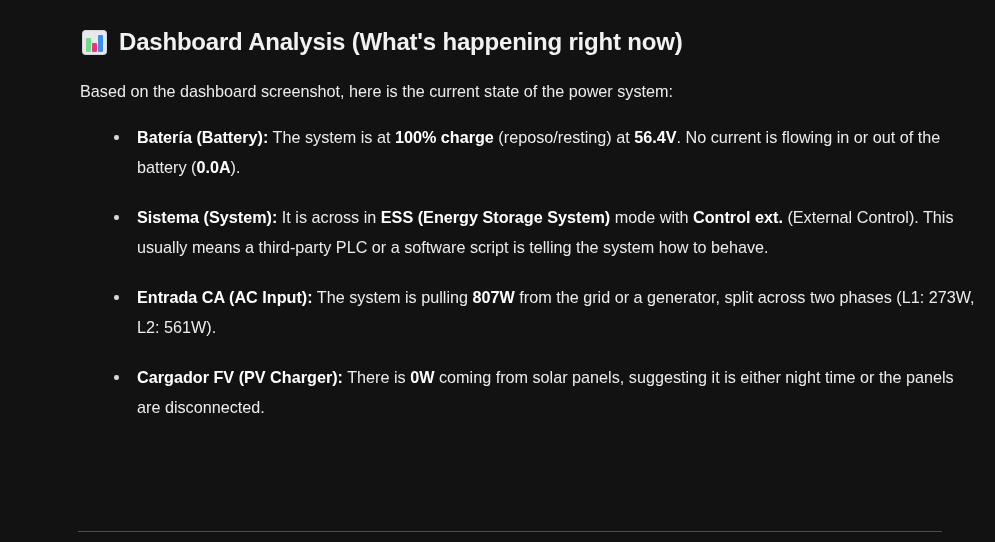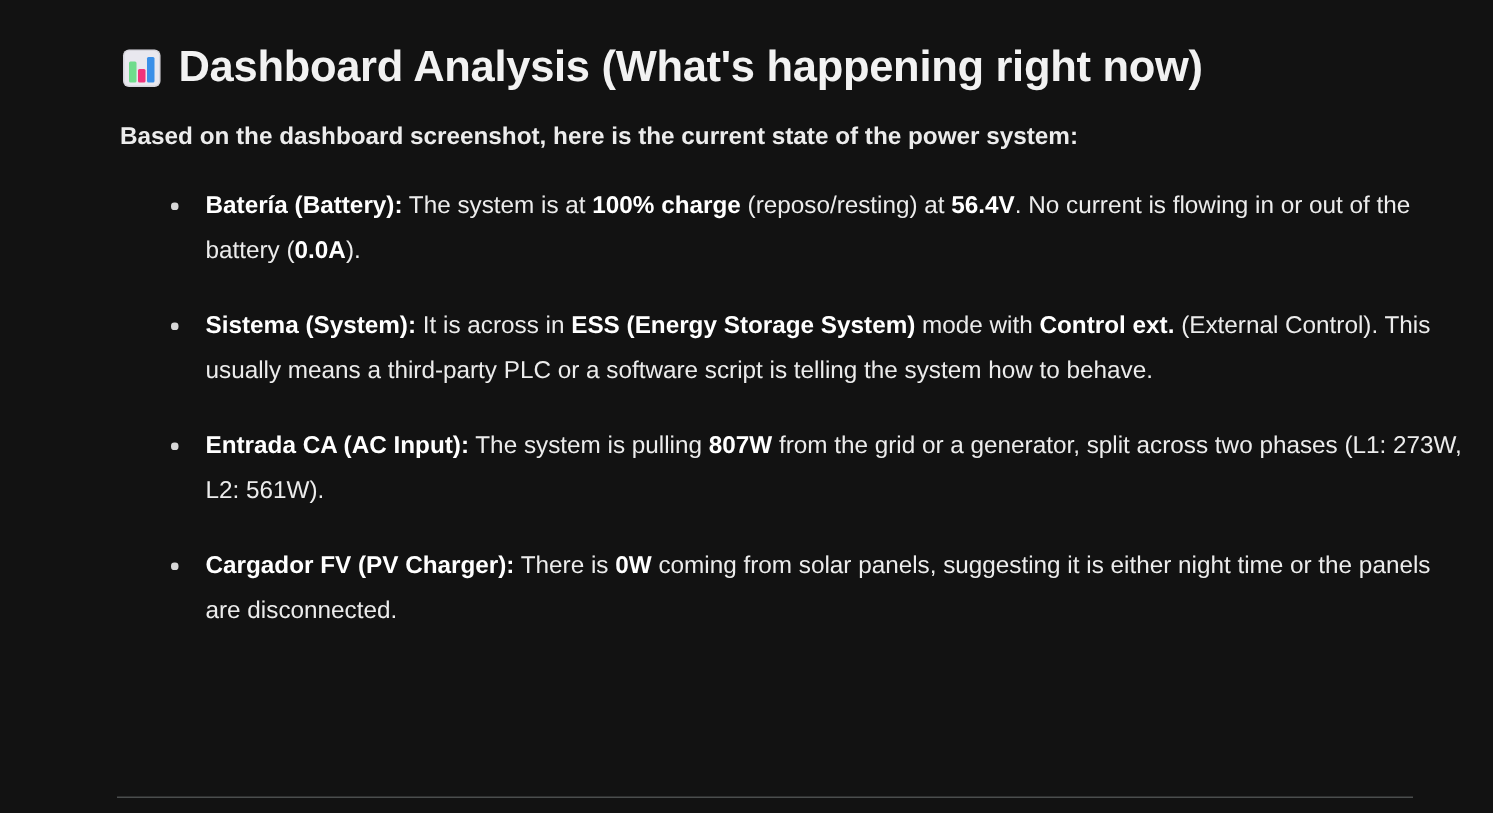--- a/index.html
+++ b/index.html
@@ -27,21 +27,21 @@
   
   .heading {
     display: flex;
     align-items: center;
     gap: 12px;
     margin: 0;
     padding: 0;
     position: absolute;
     left: 82px;
     top: 28px;
-    font-size: 29px;
+    font-size: 24px;
     font-weight: bold;
     letter-spacing: -0.2px;
     color: #f2f2f2;
     line-height: 1.2;
   }
 
   
   .emoji-barchart {
     position: relative;
     width: 25px;
@@ -65,21 +65,21 @@
   
   .intro {
     position: absolute;
     left: 80px;
     top: 79px;
     width: 880px;
     margin: 0;
     font-size: 16.2px;
     line-height: 25px;
     color: #ececec;
-    font-weight: 700;
+    font-weight: 400;
   }
 
   
   .bullets {
     position: absolute;
     left: 96px;
     top: 122px;
     width: 880px;
     margin: 0;
     padding: 0;

